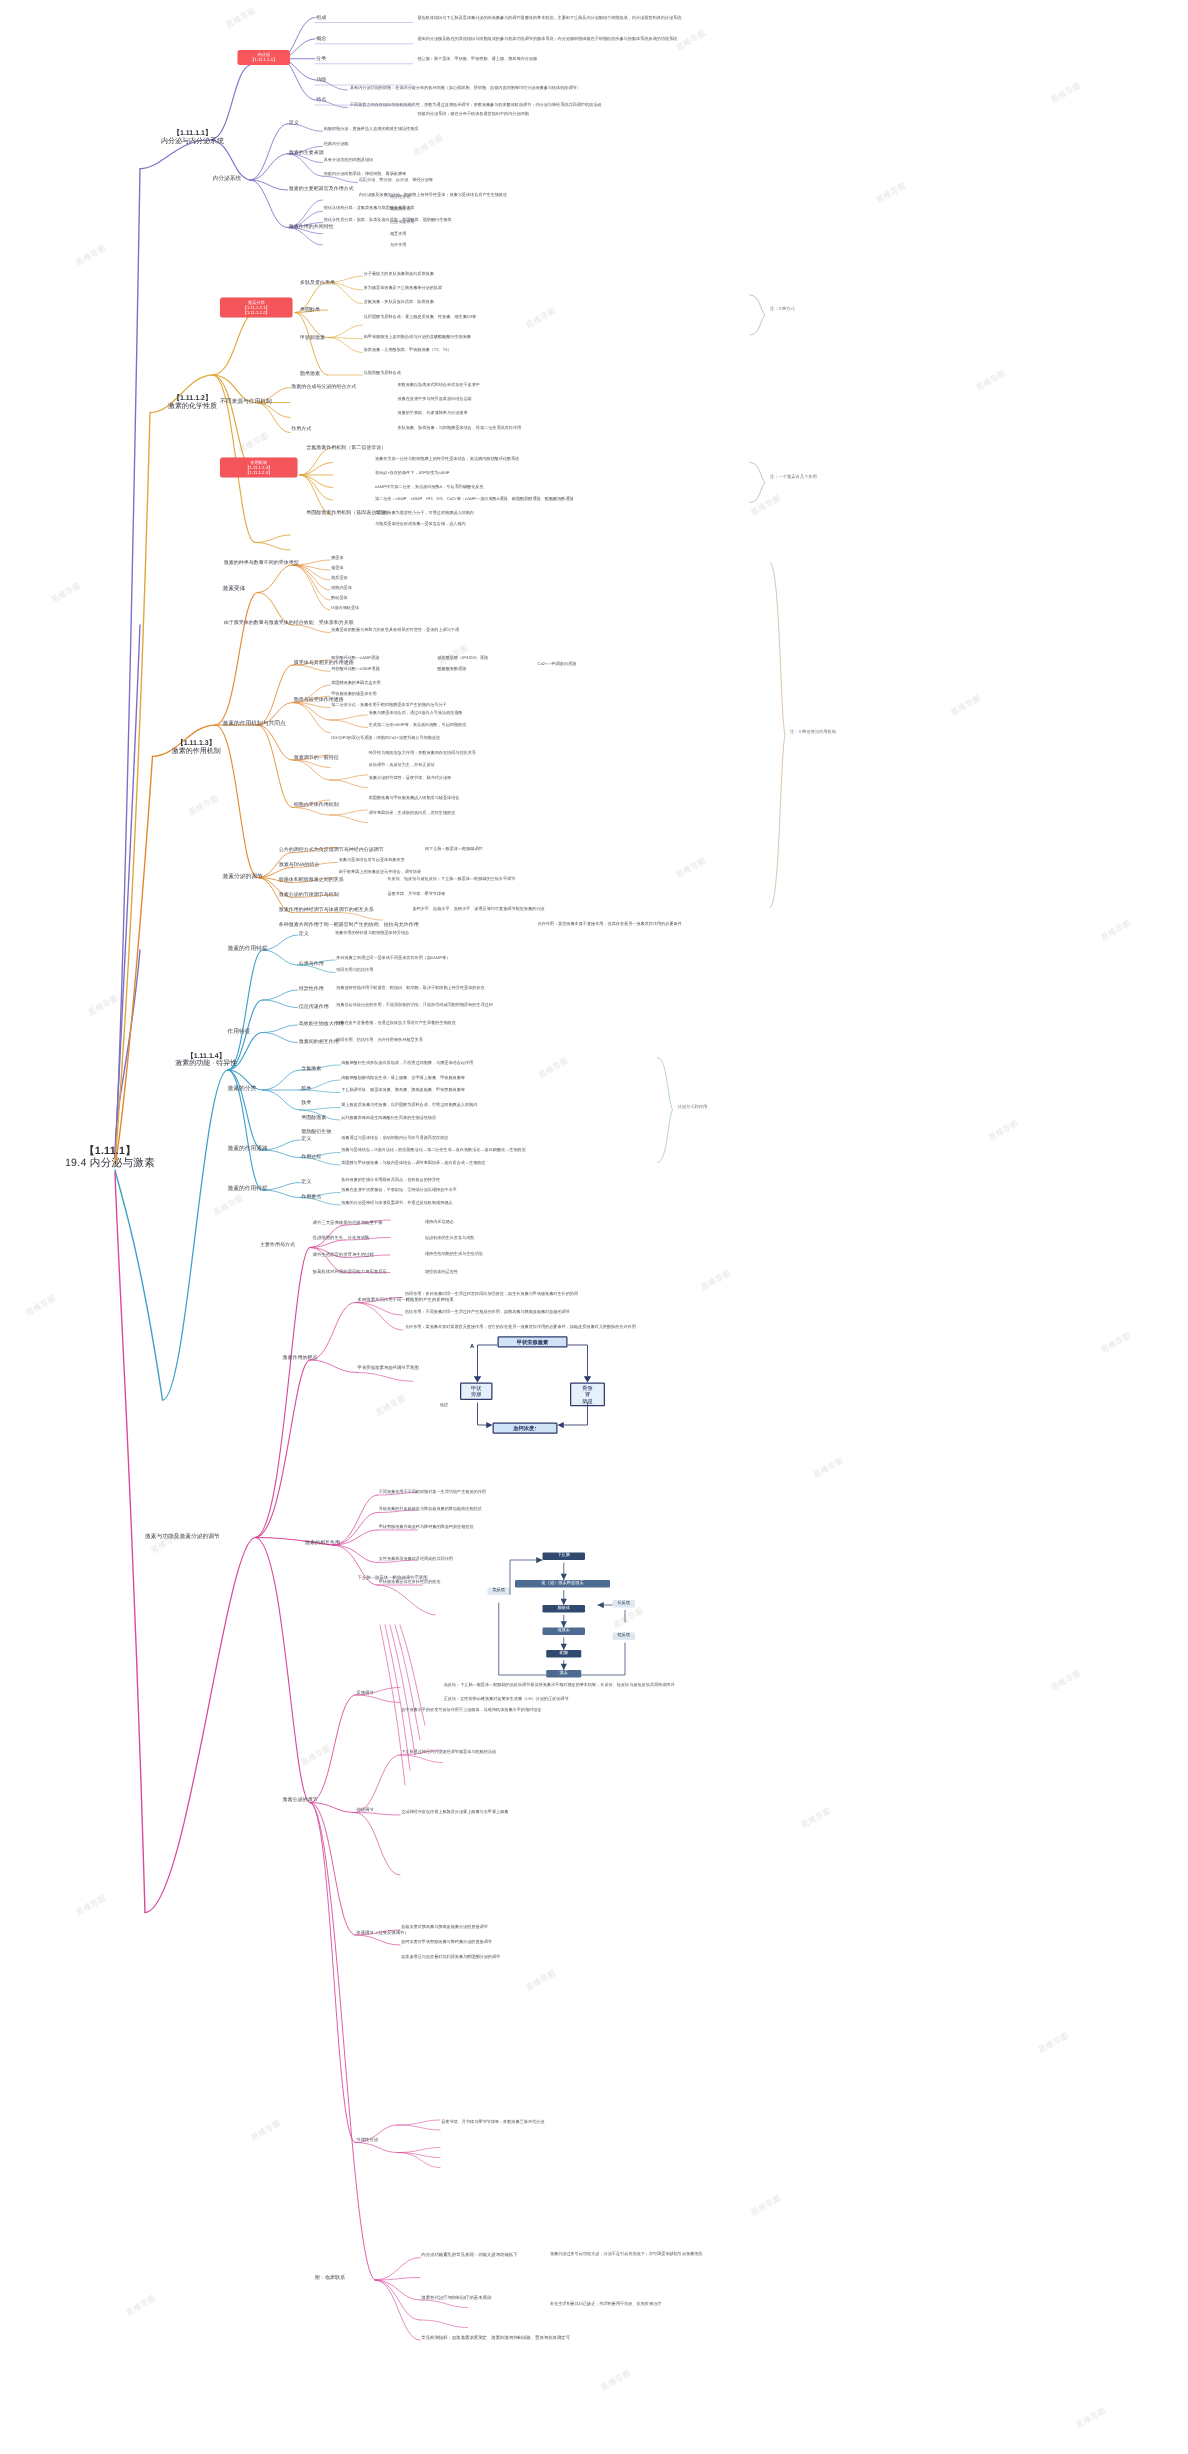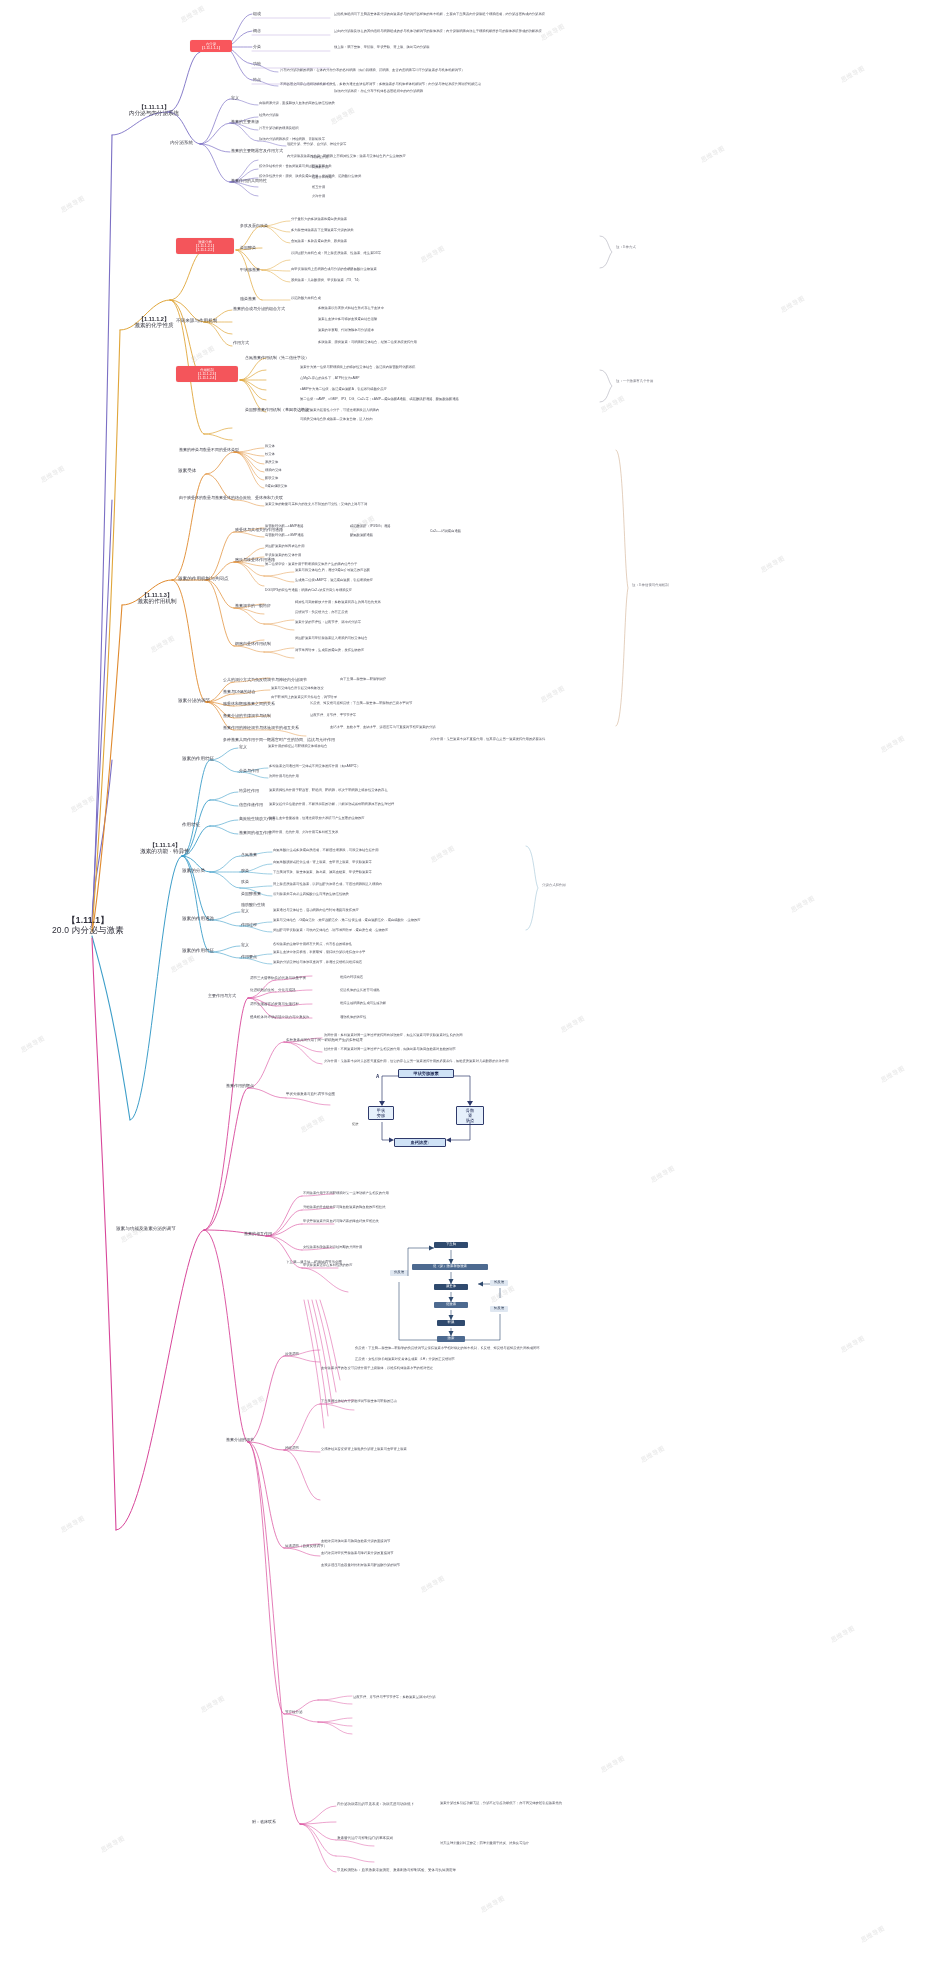--- a/index.html
+++ b/index.html
@@ -355,21 +355,21 @@
   <div class="wm" style="left:420px; top:1580px;">思维导图</div>
   <div class="wm" style="left:830px; top:1630px;">思维导图</div>
   <div class="wm" style="left:200px; top:1700px;">思维导图</div>
   <div class="wm" style="left:600px; top:1760px;">思维导图</div>
   <div class="wm" style="left:100px; top:1840px;">思维导图</div>
   <div class="wm" style="left:480px; top:1900px;">思维导图</div>
   <div class="wm" style="left:860px; top:1930px;">思维导图</div>
 
   <div class="node t-root" style="left:18px; top:916px; width:140px;">
     <b>【1.11.1】</b>
-    <span>20.0 内分泌与激素</span>
+    <span>19.4 内分泌与激素</span>
   </div>
 
   <div class="node t-l1" style="left:116px; top:104px; width:76px;">
     <b>【1.11.1.1】</b>
     <span>内分泌与内分泌系统</span>
   </div>
 
   <div class="hl red" style="left:190px; top:40px; width:42px;">
     <span>内分泌</span><br>
     <span>【1.11.1.1.1】</span>

